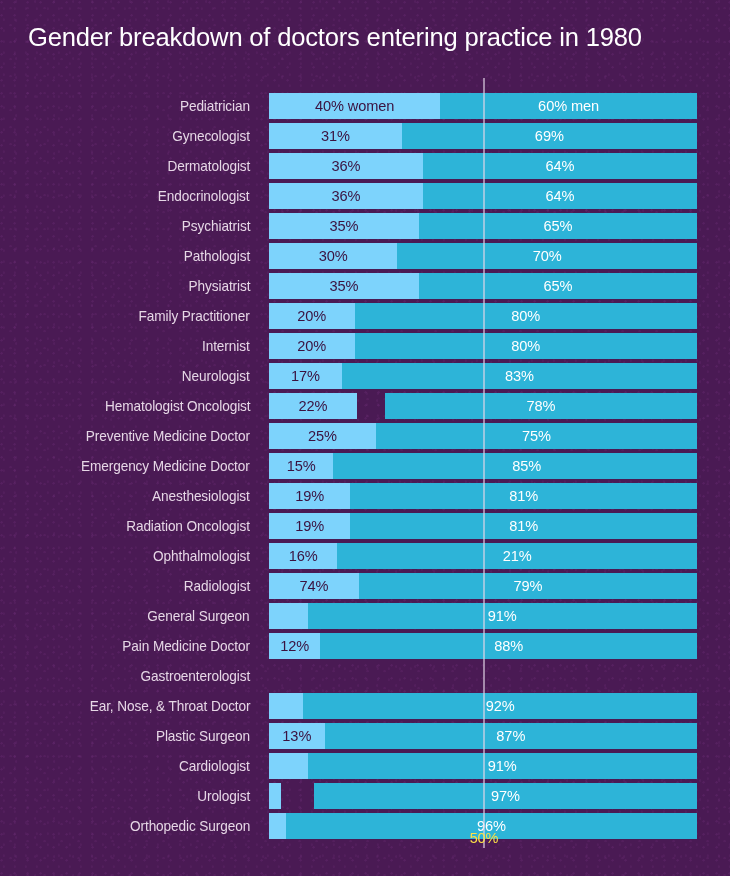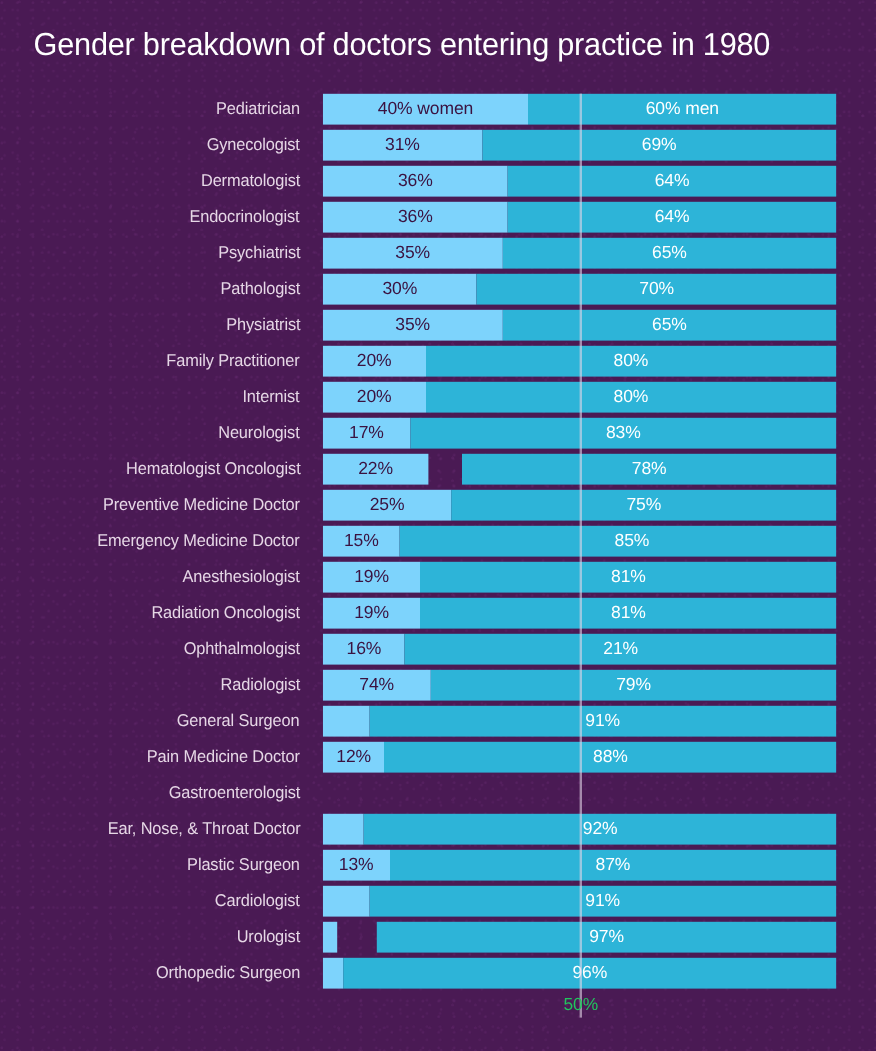--- a/index.html
+++ b/index.html
@@ -42,21 +42,21 @@
     font-weight: 400;
     white-space: nowrap;
     transform: scaleX(0.965);
     transform-origin: left center;
   }
 
   
   #plot {
     position: absolute;
     left: 0;
-    top: 78px;
+    top: 93px;
     width: 730px;
     height: 762px;
   }
 
   .row {
     position: relative;
     height: 30px;
   }
 
   .row-label {
@@ -116,21 +116,21 @@
     pointer-events: none;
   }
 
   #axis-label-50 {
     position: absolute;
     left: 0;
     top: 830px;
     width: 730px;
     text-align: center;
     font-size: 14.5px;
-    color: #22c55e;
+    color: #fde047;
     letter-spacing: -0.1px;
   }
   
   #axis-label-50 > span {
     position: relative;
     left: 119px;
   }
 </style>
 </head>
 <body>

